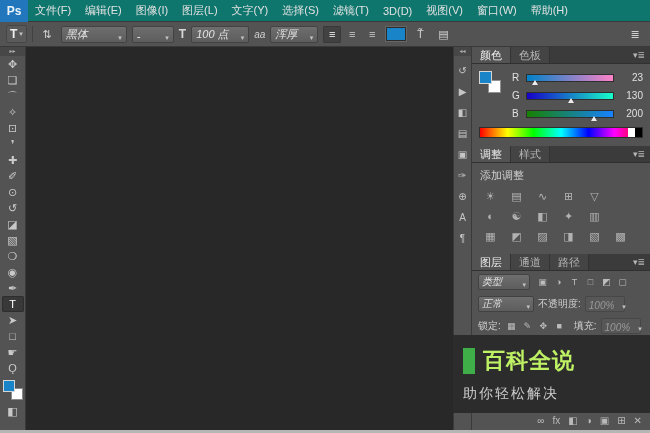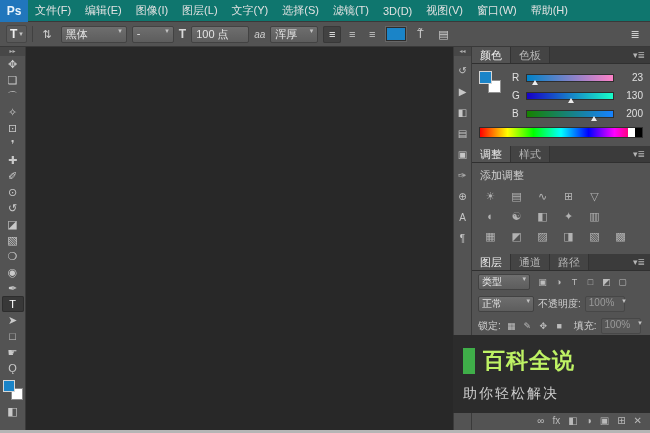--- a/index.html
+++ b/index.html
@@ -24,25 +24,25 @@
     font-size:11px; color:#ddd; }
   .opt-tool{ display:flex; align-items:center; gap:2px; padding:1px 3px;
     border:1px solid #464646; border-radius:2px; background:#5a5a5a; }
   .opt-tool .tglyph{ font-weight:bold; font-size:12px; color:#eee; }
   .caret{ font-size:7px; color:#c3c3c3; }
   .sep{ width:1px; height:16px; background:#414141; }
   .opt-ic{ width:18px; height:17px; display:flex; align-items:center; justify-content:center;
     color:#cfcfcf; font-size:11px; border-radius:2px; }
   .opt-ic.selected{ background:#424242; box-shadow:inset 0 0 0 1px #383838; color:#fff; }
   .dd{ height:17px; background:linear-gradient(#6e6e6e,#5d5d5d); border:1px solid #424242;
-    border-radius:2px; display:flex; align-items:flex-start; padding:0 4px; gap:8px;
-    font-size:11px; color:#e4e4e4; }
+    border-radius:2px; display:flex; align-items:flex-end; padding:0 4px; gap:8px;
+    font-size:11px; color:#e4e4e4;font-style:italic; }
   .dd .caret{ margin-left:auto; }
   .dd.disabled{ background:#575757; color:#9a9a9a; border-color:#474747; }
-  .dd-font{ width:66px; } .dd-style{ width:42px; } .dd-size{ width:58px;flex-direction:column; } .dd-aa{ width:48px; }
+  .dd-font{ width:66px; } .dd-style{ width:42px; } .dd-size{ width:58px; } .dd-aa{ width:48px; }
   .aa-lbl{ font-size:10px; font-style:italic; color:#cfcfcf; }
   .bigT{ font-size:12px; font-weight:bold; color:#d8d8d8; }
   .align-group{ display:flex; gap:2px; }
   .color-swatch{ width:20px; height:14px; border:1px solid #2c2c2c; box-shadow:0 0 0 1px #666; }
   .spacer{ flex:1; }
   
   .body{ flex:1; min-height:0; display:flex; position:relative; }
   
   .toolbar{ width:26px; background:#535353; border-right:1px solid #3a3a3a;
     display:flex; flex-direction:column; align-items:center; flex:0 0 auto; }

